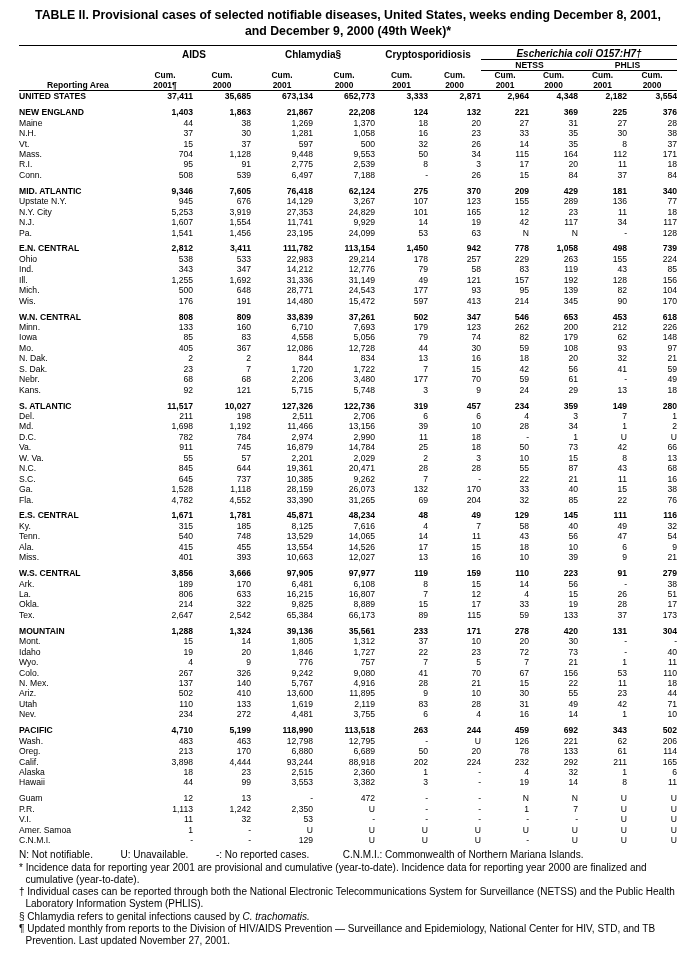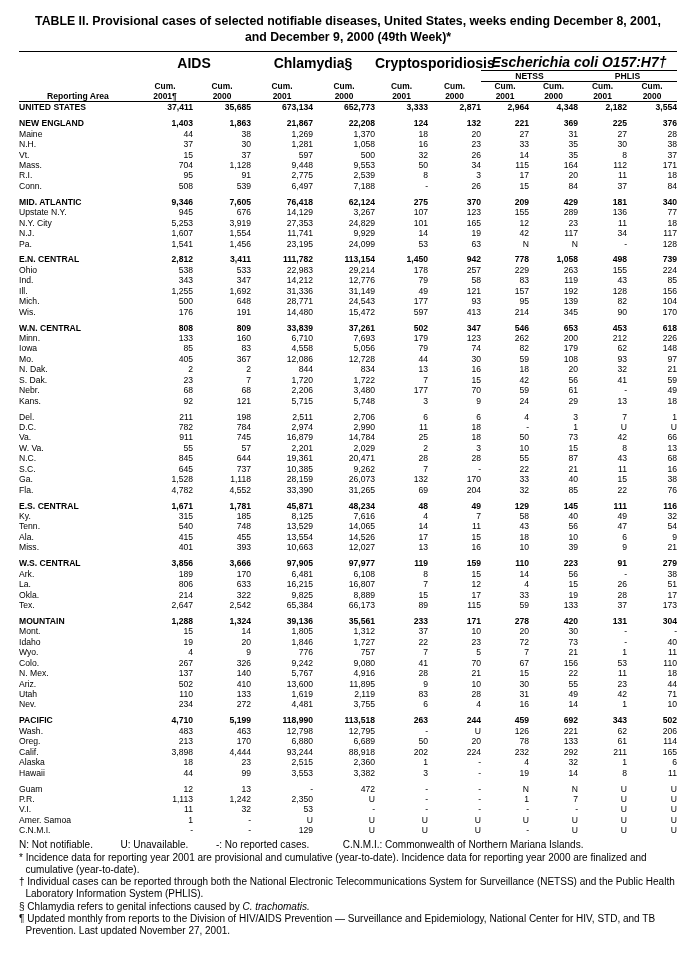--- a/index.html
+++ b/index.html
@@ -19,39 +19,39 @@
     height: 971px;
     position: relative;
     padding: 0;
     box-sizing: border-box;
   }
   .title {
     text-align: center;
     font-size: 12.3px;
     font-weight: bold;
     line-height: 1.28;
-    margin: 14px 28px 6px 28px;
+    margin: 8px 28px 6px 28px;
   }
   table.main {
     border-collapse: collapse;
     width: 658px;
     margin: 0 19px;
     font-size: 8.6px;
     table-layout: fixed;
   }
   table.main td, table.main th {
     padding: 0;
     vertical-align: bottom;
     white-space: nowrap;
   }
   .rule-top td { border-top: 1.6px solid #000; height: 2px; }
   .grp-head {
     text-align: center;
     font-weight: bold;
-    font-size: 14px;
+    font-size: 10px;
     padding-bottom: 1px;
   }
   .grp-head.italic { font-style: italic; }
   .sub-head {
     text-align: center;
     font-weight: bold;
     font-size: 8.6px;
   }
   .col-head {
     text-align: center;
@@ -520,31 +520,57 @@
           <td class="num">9</td>
           <td class="num">24</td>
           <td class="num">29</td>
           <td class="num">13</td>
           <td class="num">18</td>
         </tr>
         <tr class="spacer">
           <td colspan="11"></td>
         </tr>
         <tr>
+          <td class="area bold">S. ATLANTIC</td>
+          <td class="num bold" style="font-weight: bold;">11,517</td>
+          <td class="num bold" style="font-weight: bold;">10,027</td>
+          <td class="num bold" style="font-weight: bold;">127,326</td>
+          <td class="num bold" style="font-weight: bold;">122,736</td>
+          <td class="num bold" style="font-weight: bold;">319</td>
+          <td class="num bold" style="font-weight: bold;">457</td>
+          <td class="num bold" style="font-weight: bold;">234</td>
+          <td class="num bold" style="font-weight: bold;">359</td>
+          <td class="num bold" style="font-weight: bold;">149</td>
+          <td class="num bold" style="font-weight: bold;">280</td>
+        </tr>
+        <tr>
           <td class="area">Del.</td>
           <td class="num">211</td>
           <td class="num">198</td>
           <td class="num">2,511</td>
           <td class="num">2,706</td>
           <td class="num">6</td>
           <td class="num">6</td>
           <td class="num">4</td>
           <td class="num">3</td>
           <td class="num">7</td>
           <td class="num">1</td>
+        </tr>
+        <tr>
+          <td class="area">Md.</td>
+          <td class="num">1,698</td>
+          <td class="num">1,192</td>
+          <td class="num">11,466</td>
+          <td class="num">13,156</td>
+          <td class="num">39</td>
+          <td class="num">10</td>
+          <td class="num">28</td>
+          <td class="num">34</td>
+          <td class="num">1</td>
+          <td class="num">2</td>
         </tr>
         <tr>
           <td class="area">D.C.</td>
           <td class="num">782</td>
           <td class="num">784</td>
           <td class="num">2,974</td>
           <td class="num">2,990</td>
           <td class="num">11</td>
           <td class="num">18</td>
           <td class="num">-</td>

